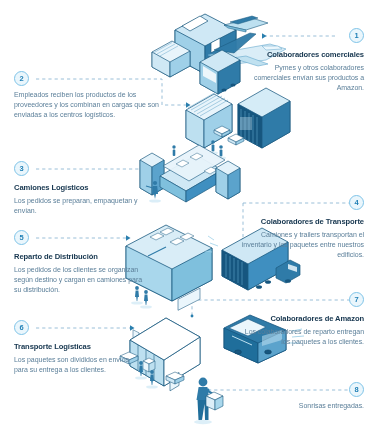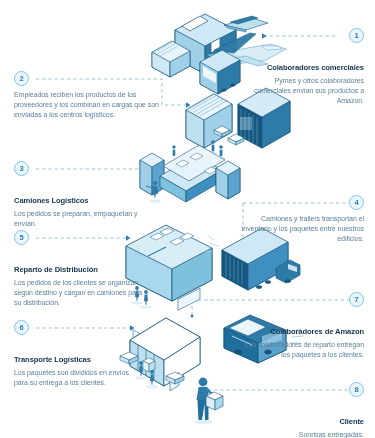--- a/index.html
+++ b/index.html
@@ -29,21 +29,21 @@
     font-size:7.5px;font-weight:bold;
     display:flex;align-items:center;justify-content:center;
     box-sizing:border-box;
     line-height:1;
   }
   .badge-row{display:flex;align-items:center;gap:0;}
   .step.right .badge-row{justify-content:flex-end;}
 
   .title{
     font-size:7.6px;font-weight:bold;color:#16364f;
-    margin-top:20px;line-height:1.25;letter-spacing:-0.1px;
+    margin-top:7px;line-height:1.25;letter-spacing:-0.1px;
   }
   .desc{
     font-size:7px;color:#5b7f99;line-height:1.42;margin-top:4px;
     letter-spacing:-0.05px;
   }
 </style>
 </head>
 <body>
 
 <div class="stage">
@@ -366,20 +366,21 @@
       <div class="badge">3</div>
     </div>
     <div class="title">Camiones Logísticos</div>
     <div class="desc">Los pedidos se preparan, empaquetan y envían.</div>
   </div>
 
   <div class="step right" style="left:238px;top:195px;width:126px;">
     <div class="badge-row">
       <div class="badge" style="margin-left:auto;">4</div>
     </div>
+    <div class="title">Colaboradores de Transporte</div>
     <div class="desc">Camiones y trailers transportan el inventario y los paquetes entre nuestros edificios.</div>
   </div>
 
   <div class="step left" style="left:14px;top:230px;width:132px;">
     <div class="badge-row">
       <div class="badge">5</div>
     </div>
     <div class="title">Reparto de Distribución</div>
     <div class="desc">Los pedidos de los clientes se organizan según destino y cargan en camiones para su distribución.</div>
   </div>
@@ -397,17 +398,16 @@
       <div class="badge" style="margin-left:auto;">7</div>
     </div>
     <div class="title">Colaboradores de Amazon</div>
     <div class="desc">Los colaboradores de reparto entregan los paquetes a los clientes.</div>
   </div>
 
   <div class="step right" style="left:254px;top:382px;width:110px;">
     <div class="badge-row">
       <div class="badge" style="margin-left:auto;">8</div>
     </div>
-    <div class="title">Cliente</div>
     <div class="desc">Sonrisas entregadas.</div>
   </div>
 
 </div>
 
 </body></html>

